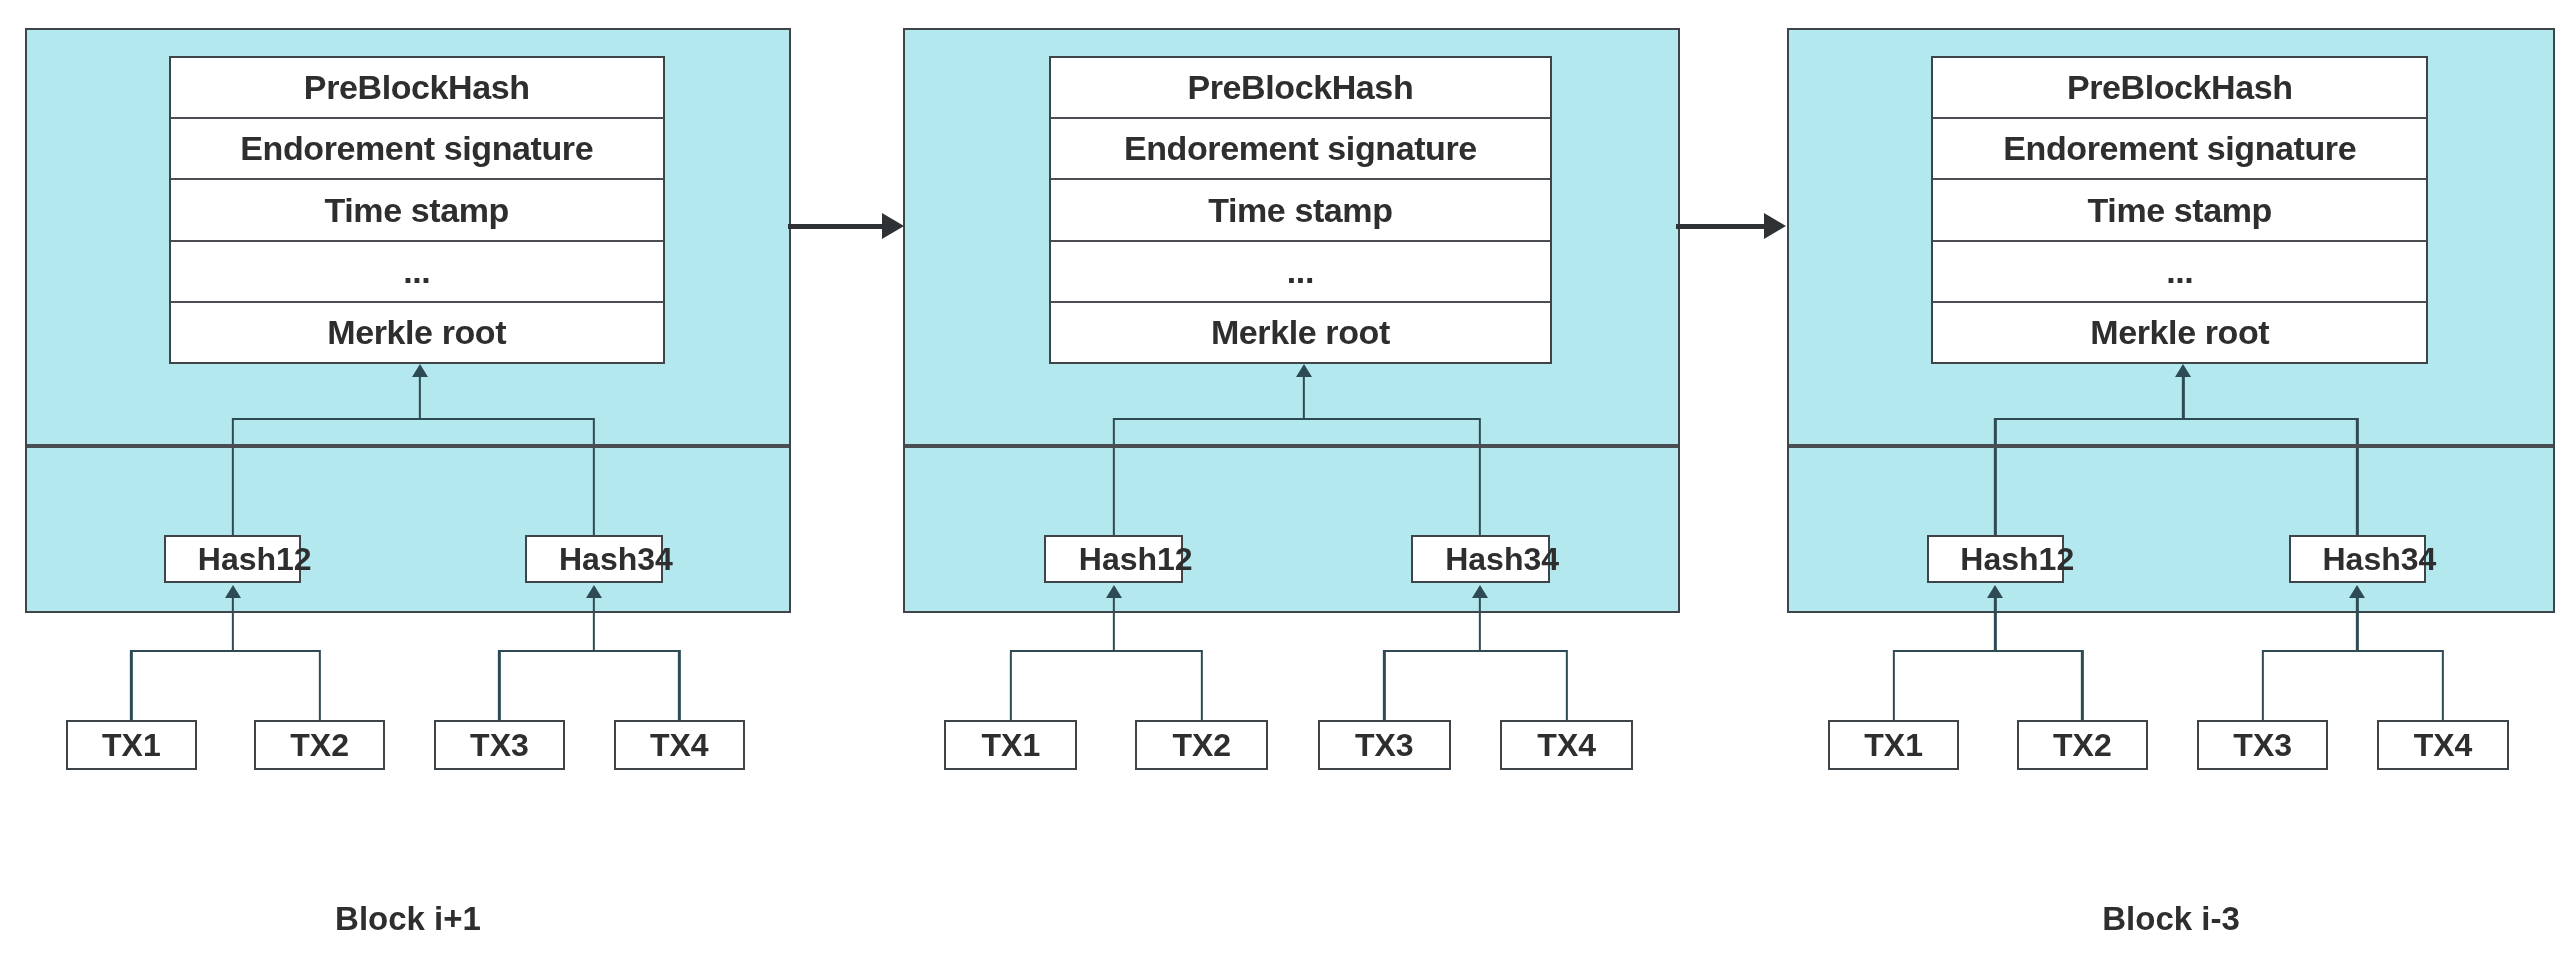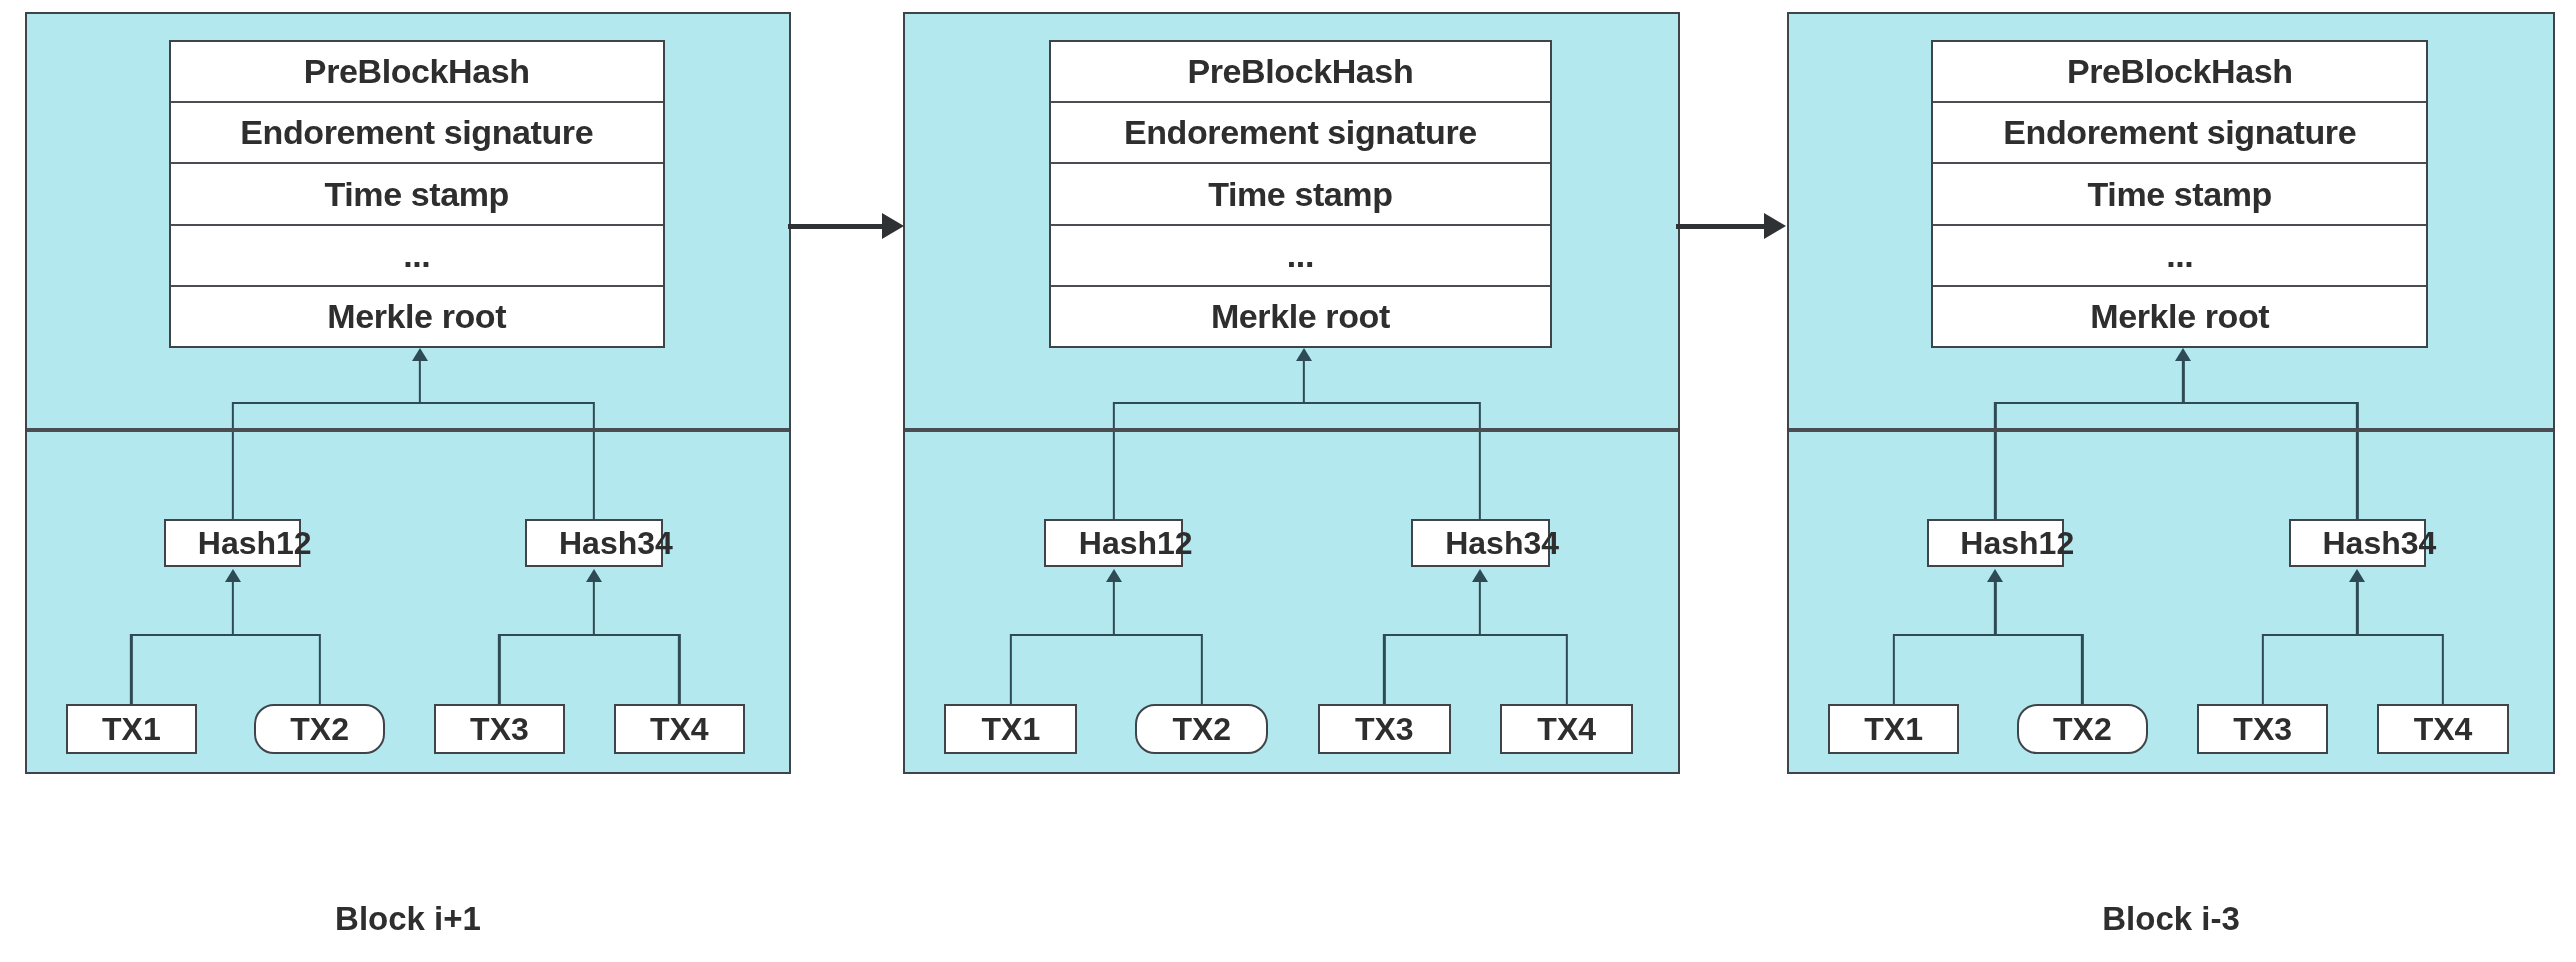--- a/index.html
+++ b/index.html
@@ -10,21 +10,21 @@
     --arrow:#2f3234;
     --text:#2e2e2e;
   }
   html,body{margin:0;padding:0;background:#ffffff;}
   .canvas{
     position:relative;width:2576px;height:962px;background:#ffffff;overflow:hidden;
     font-family:"Liberation Sans","DejaVu Sans",sans-serif;color:var(--text);
   }
   
   .block{
-    position:absolute;top:12px;height:762px;box-sizing:border-box;
+    position:absolute;top:28px;height:585px;box-sizing:border-box;
     background:var(--block-fill);border:2.3px solid var(--border);
   }
   .header-box{
     position:absolute;left:18.6%;top:26px;width:65.1%;height:308px;box-sizing:border-box;
     background:#ffffff;border:2.3px solid var(--border);
     display:flex;flex-direction:column;
   }
   .hrow{
     flex:1;display:flex;align-items:center;justify-content:center;
     font-weight:bold;font-size:34px;letter-spacing:-0.4px;color:var(--text);white-space:nowrap;
@@ -64,21 +64,21 @@
   .txv1{left:13.7%;top:620px;height:71px;}
   .txv2{left:38.4%;top:620px;height:71px;}
   .txv3{left:62%;top:620px;height:71px;}
   .txv4{left:85.6%;top:620px;height:71px;}
   .tx-box{
     position:absolute;top:690px;height:50px;width:17.2%;box-sizing:border-box;
     background:#ffffff;border:2.3px solid var(--border);
     display:flex;align-items:center;justify-content:center;
     font-weight:bold;font-size:32px;color:var(--text);
   }
-  .tx1{left:5.1%;}.tx2{left:29.8%;border-radius:20px;}.tx3{left:53.4%;}.tx4{left:77%;}
+  .tx1{left:5.1%;}.tx2{left:29.8%;}.tx3{left:53.4%;}.tx4{left:77%;}
   
   .link-line{position:absolute;top:224px;height:5.3px;background:var(--arrow);}
   .link-line.l1{left:788px;width:95px;}
   .link-line.l2{left:1676px;width:89px;}
   .link-head{
     position:absolute;top:213px;width:0;height:0;
     border-top:13.6px solid transparent;border-bottom:13.6px solid transparent;
     border-left:22.6px solid var(--arrow);
   }
   .link-head.h1{left:882px;}

